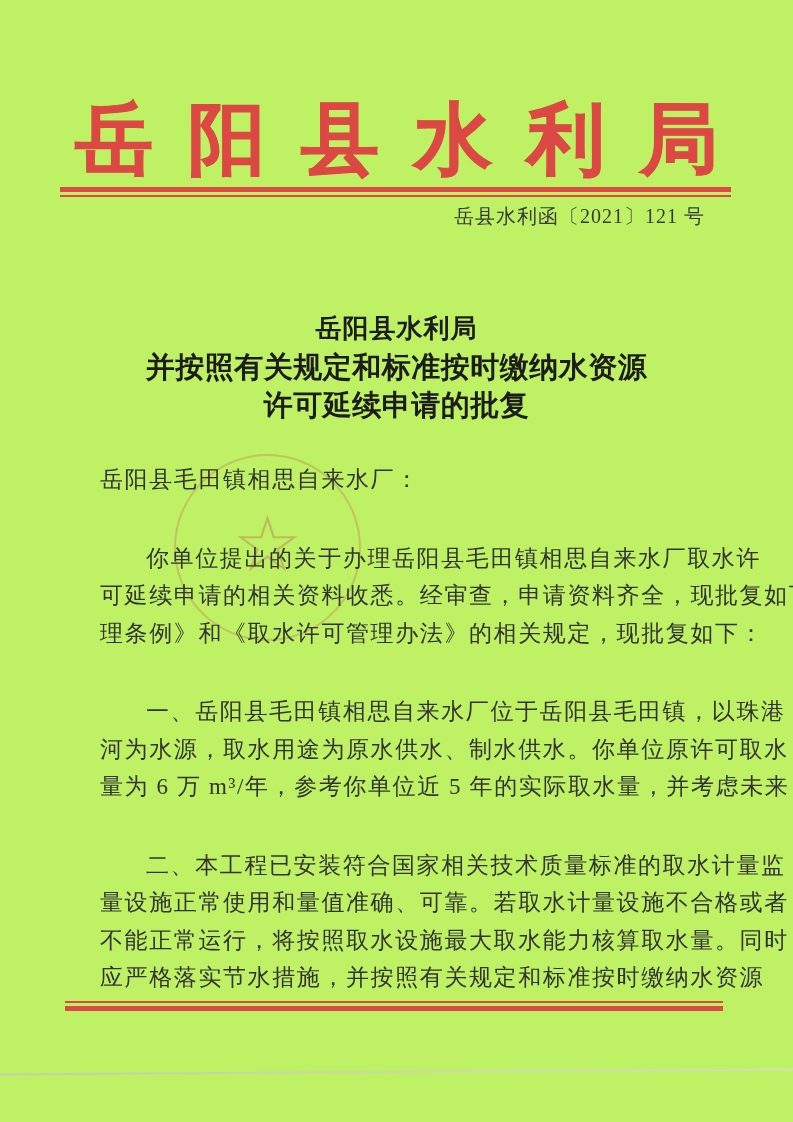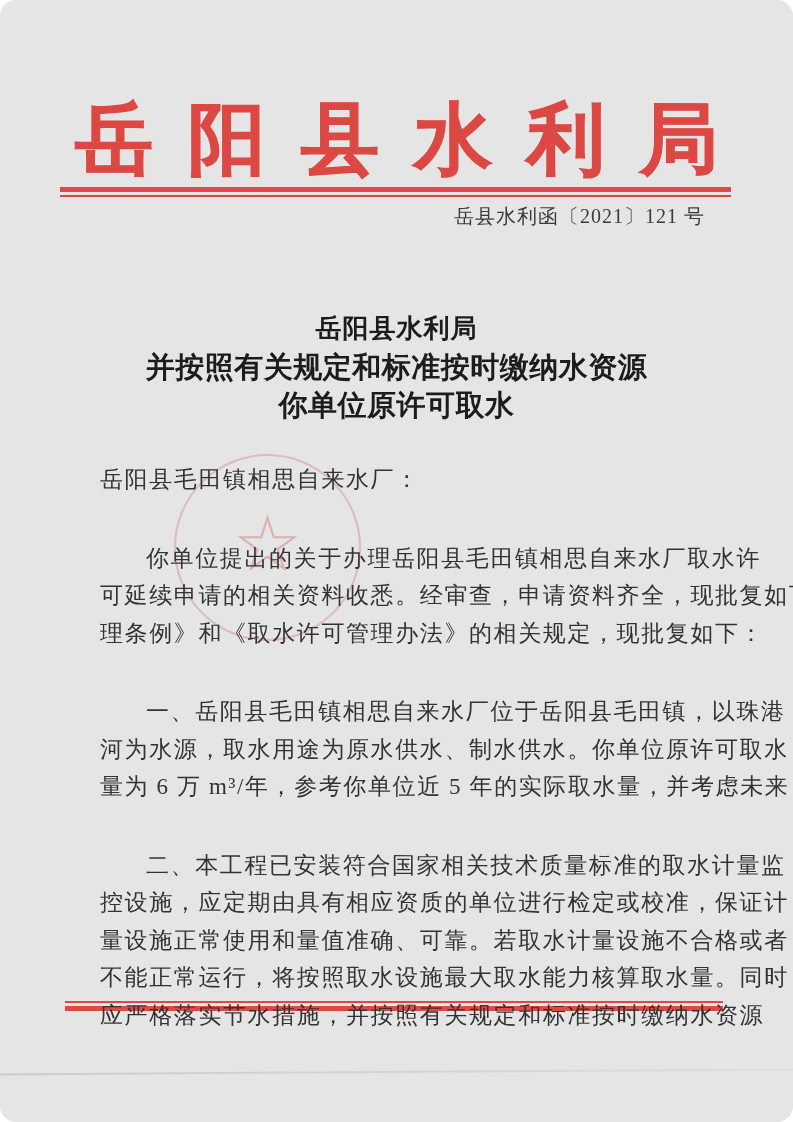--- a/index.html
+++ b/index.html
@@ -4,22 +4,21 @@
 <style>
   * { margin: 0; padding: 0; box-sizing: border-box; }
   html, body { background: #ffffff; }
   body {
     width: 793px; height: 1122px;
     font-family: "Liberation Serif", serif;
     position: relative; overflow: hidden;
   }
   .page {
     position: absolute; inset: 0;
-    background: #e5e5e5;
-    border-radius: 16px;
+    background: #bef264;
   }
 
   
   .agency-name {
     position: absolute; top: 88px; left: 0; right: 0;
     text-align: center;
     font-size: 78px; font-weight: bold;
     letter-spacing: 35px; text-indent: 35px;
     white-space: nowrap;
     -webkit-text-stroke: 1px currentColor;
@@ -94,37 +93,36 @@
     <div class="rule-thick" style="background: rgb(221, 74, 69);"></div>
     <div class="rule-gap"></div>
     <div class="rule-thin" style="background: rgb(221, 74, 69);"></div>
   </div>
 
   <div class="doc-number">岳县水利函〔2021〕121 号</div>
 
   <div class="title-block">
     <div class="title-line-1">岳阳县水利局</div>
     <div class="title-line-2">并按照有关规定和标准按时缴纳水资源</div>
-    <div class="title-line-3">你单位原许可取水</div>
+    <div class="title-line-3">许可延续申请的批复</div>
   </div>
 
   <div class="seal">
     <div class="seal-star">☆</div>
   </div>
 
   <div class="body-block">
     <div class="body-line salutation">岳阳县毛田镇相思自来水厂：</div>
     <div class="body-line indent">你单位提出的关于办理岳阳县毛田镇相思自来水厂取水许</div>
     <div class="body-line">可延续申请的相关资料收悉。经审查，申请资料齐全，现批复如下</div>
     <div class="body-line">理条例》和《取水许可管理办法》的相关规定，现批复如下：</div>
     <div class="body-line indent">一、岳阳县毛田镇相思自来水厂位于岳阳县毛田镇，以珠港</div>
     <div class="body-line">河为水源，取水用途为原水供水、制水供水。你单位原许可取水</div>
     <div class="body-line">量为 6 万 m³/年，参考你单位近 5 年的实际取水量，并考虑未来</div>
     <div class="body-line indent">二、本工程已安装符合国家相关技术质量标准的取水计量监</div>
-    <div class="body-line">控设施，应定期由具有相应资质的单位进行检定或校准，保证计</div>
     <div class="body-line">量设施正常使用和量值准确、可靠。若取水计量设施不合格或者</div>
     <div class="body-line">不能正常运行，将按照取水设施最大取水能力核算取水量。同时，</div>
     <div class="body-line">应严格落实节水措施，并按照有关规定和标准按时缴纳水资源</div>
   </div>
 
   <div class="footer-rules">
     <div class="rule-thin" style="background: rgb(221, 74, 69);"></div>
     <div class="rule-gap"></div>
     <div class="rule-thick" style="background: rgb(221, 74, 69);"></div>
   </div>

